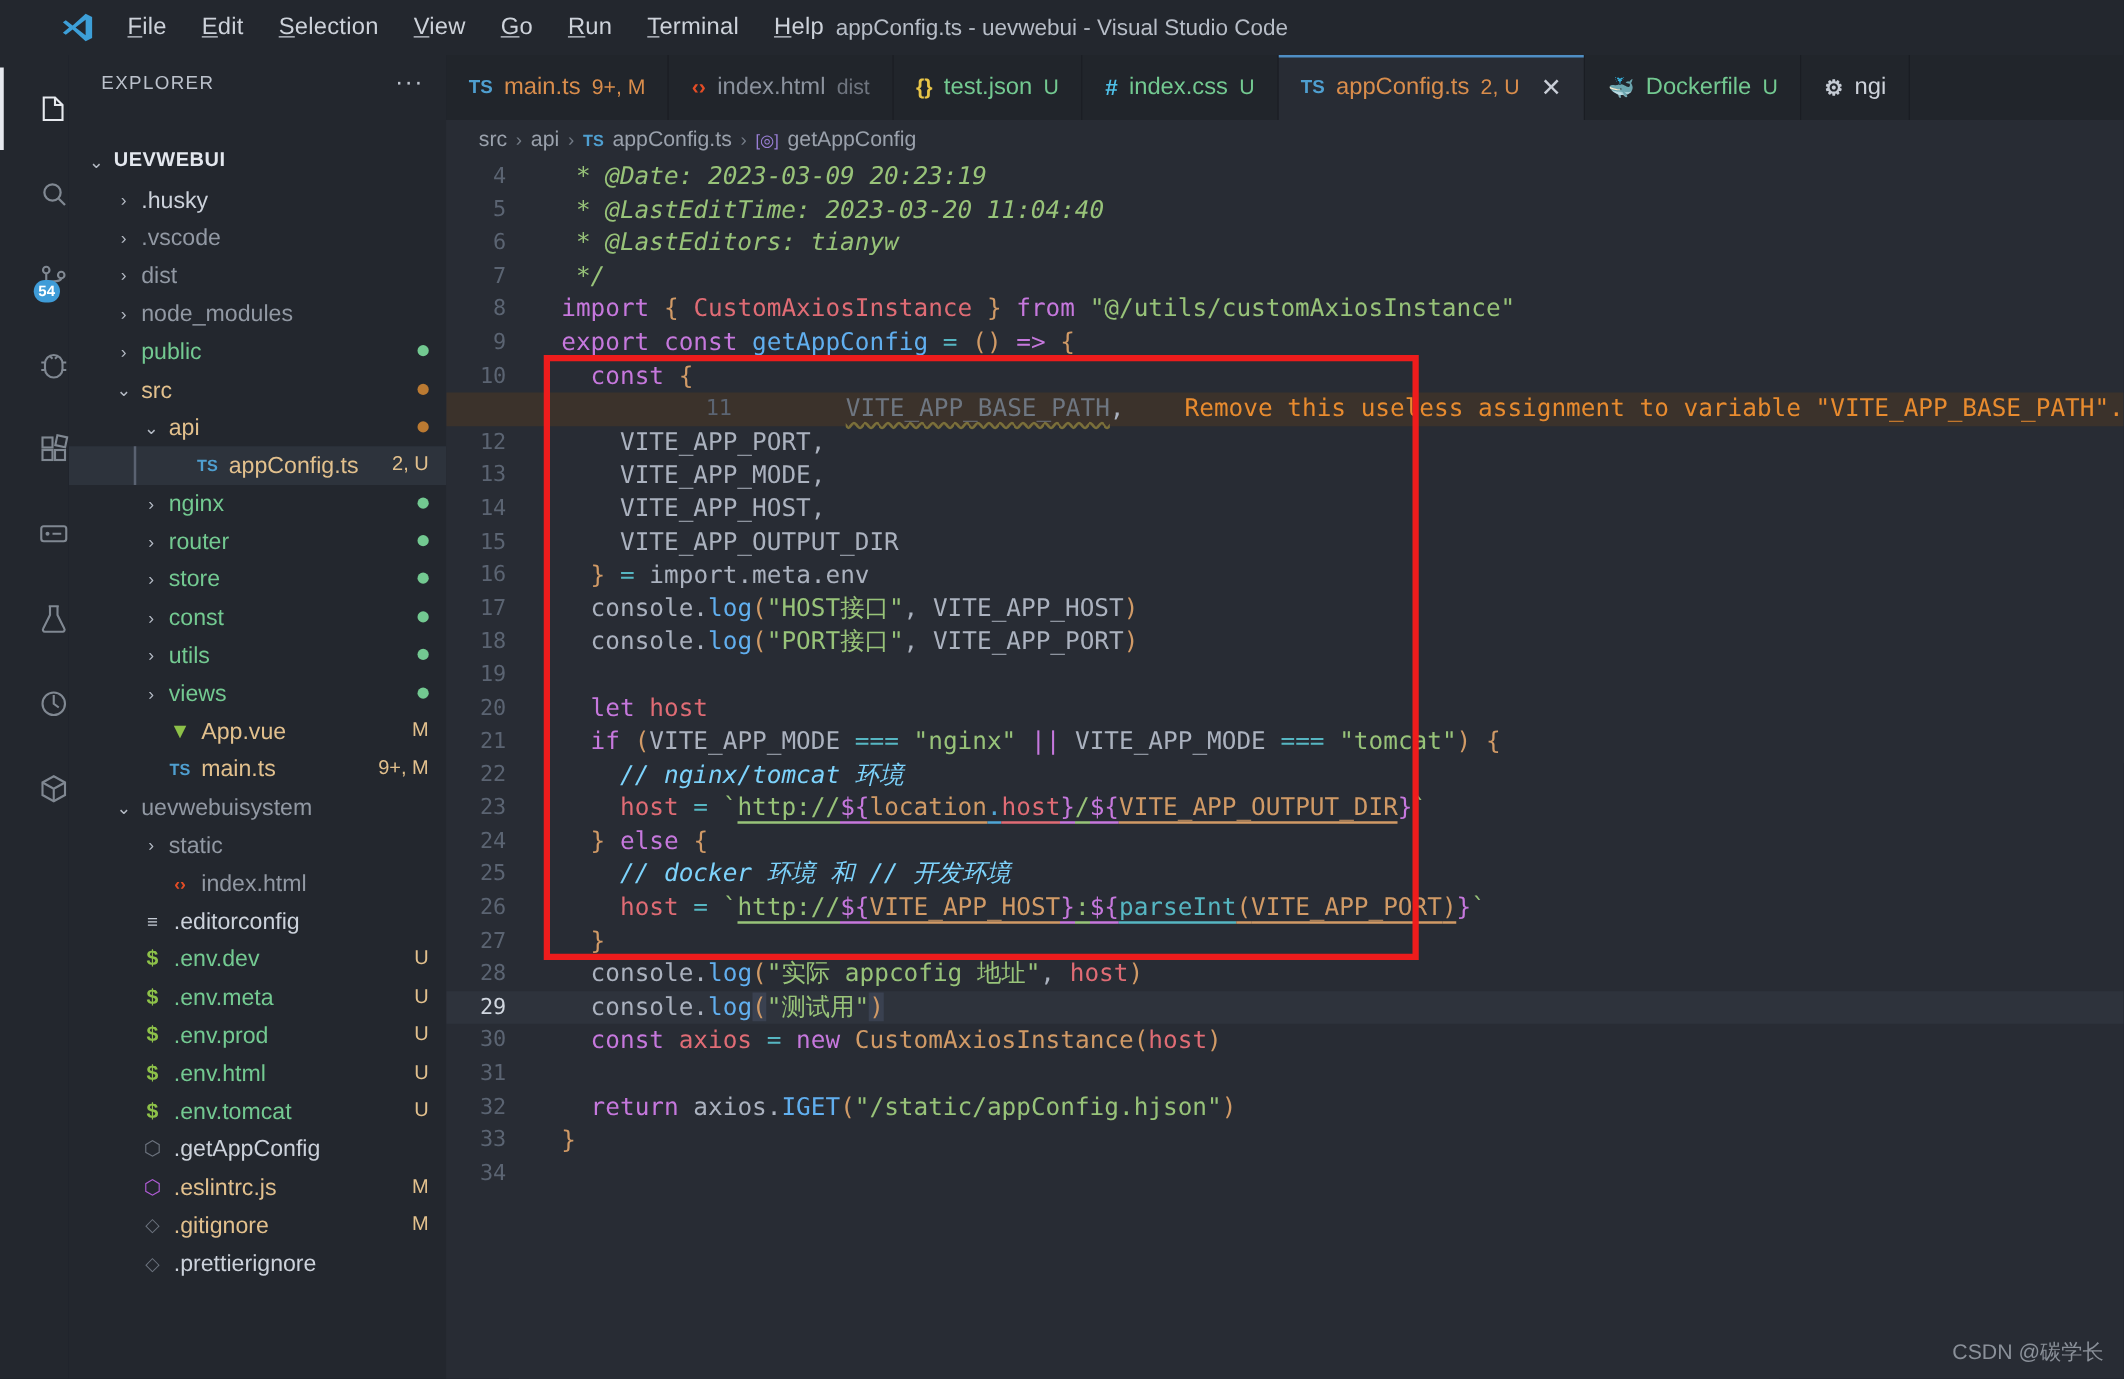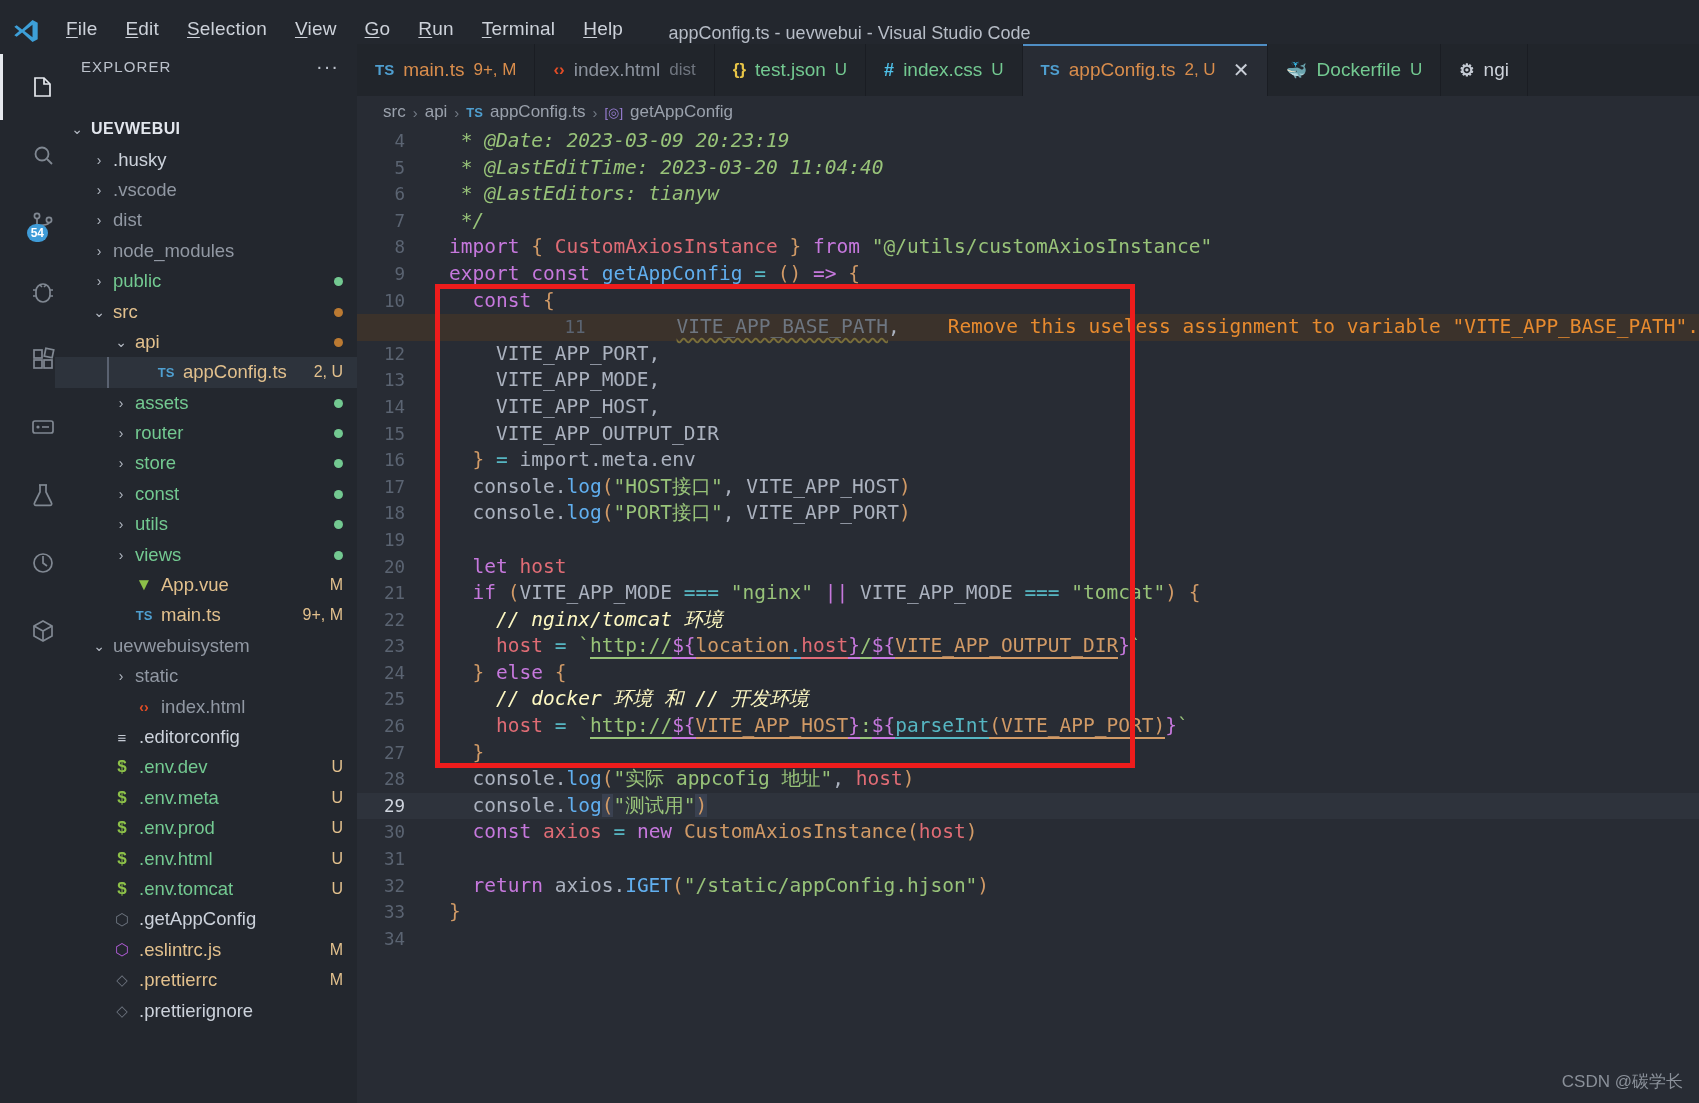--- a/index.html
+++ b/index.html
@@ -8,22 +8,23 @@
     background: #1e2229;
     font-family: "Liberation Sans", sans-serif;
     overflow: hidden;
   }
   .app { position: relative; width: 1699px; height: 1103px; display: flex; flex-direction: column; }
 
   
   .titlebar {
     height: 44px; flex: 0 0 44px;
     background: #23272e;
-    display: flex; align-items: flex-end;
+    display: flex; align-items: center;
     position: relative;
+    padding-left: 36px;
   }
   .vscode-logo { width: 52px; display: flex; align-items: center; justify-content: center; }
   .vscode-logo svg { width: 26px; height: 26px; }
   .menu { display: flex; align-items: center; gap: 0px; }
   .menu-item {
     color: #cdd2da; font-size: 19px; padding: 4px 14px;
     letter-spacing: .2px; cursor: default;
   }
   .menu-item u { text-decoration: underline; text-underline-offset: 2px; }
   .window-title {
@@ -135,21 +136,21 @@
   .txt { padding-left: 0px; }
   .cline.curline { background: #2e333c; }
   .cline.curline .txt::after {}
 
   
   .k   { color: #c678dd; }   
   .fn  { color: #61afef; }   
   .str { color: #98c379; }   
   .var { color: #e06c75; }
   .pl  { color: #abb2bf; }   
-  .cm  { color: #fef9c3; font-style: italic; }   
+  .cm  { color: #7dd3fc; font-style: italic; }   
   .cmg { color: #98c379; font-style: italic; }
   .op  { color: #56b6c2; }
   .pr  { color: #d19a66; }
   .br1 { color: #d19a66; }
   .br2 { color: #c678dd; }
   .br3 { color: #4fa6d6; }
   .tpl { color: #98c379; }
 
   .unused { color: #6e7681; position: relative; }
   .squiggle {
@@ -307,21 +308,21 @@
           <div class="trow sel" style="padding-left: 78px;">
             <span class="chev none">›</span>
             <span class="fico">
               <span style="color:#4f9fd0;font-weight:bold;font-size:13px">TS</span>
             </span>
             <span class="tname c-orange">appConfig.ts</span>
             <span class="tbadge c-mod">2, U</span>
           </div>
           <div class="trow" style="padding-left: 56px;">
             <span class="chev">›</span>
-            <span class="tname c-green">assets</span>
+            <span class="tname c-green">nginx</span>
             <span class="tbadge"><i class="dot g"></i></span>
           </div>
           <div class="trow" style="padding-left: 56px;">
             <span class="chev">›</span>
             <span class="tname c-green">router</span>
             <span class="tbadge"><i class="dot g"></i></span>
           </div>
           <div class="trow" style="padding-left: 56px;">
             <span class="chev">›</span>
             <span class="tname c-green">store</span>
@@ -433,21 +434,21 @@
               <span style="color:#b05cd6;font-size:16px">⬡</span>
             </span>
             <span class="tname c-orange">.eslintrc.js</span>
             <span class="tbadge c-mod">M</span>
           </div>
           <div class="trow" style="padding-left: 34px;">
             <span class="chev none">›</span>
             <span class="fico">
               <span style="color:#6c737e;font-size:15px">◇</span>
             </span>
-            <span class="tname c-orange">.prettierrc</span>
+            <span class="tname c-orange">.gitignore</span>
             <span class="tbadge c-mod">M</span>
           </div>
           <div class="trow" style="padding-left: 34px;">
             <span class="chev none">›</span>
             <span class="fico">
               <span style="color:#6c737e;font-size:15px">◇</span>
             </span>
             <span class="tname c-plain">.prettierignore</span>
           </div>
         </div>

